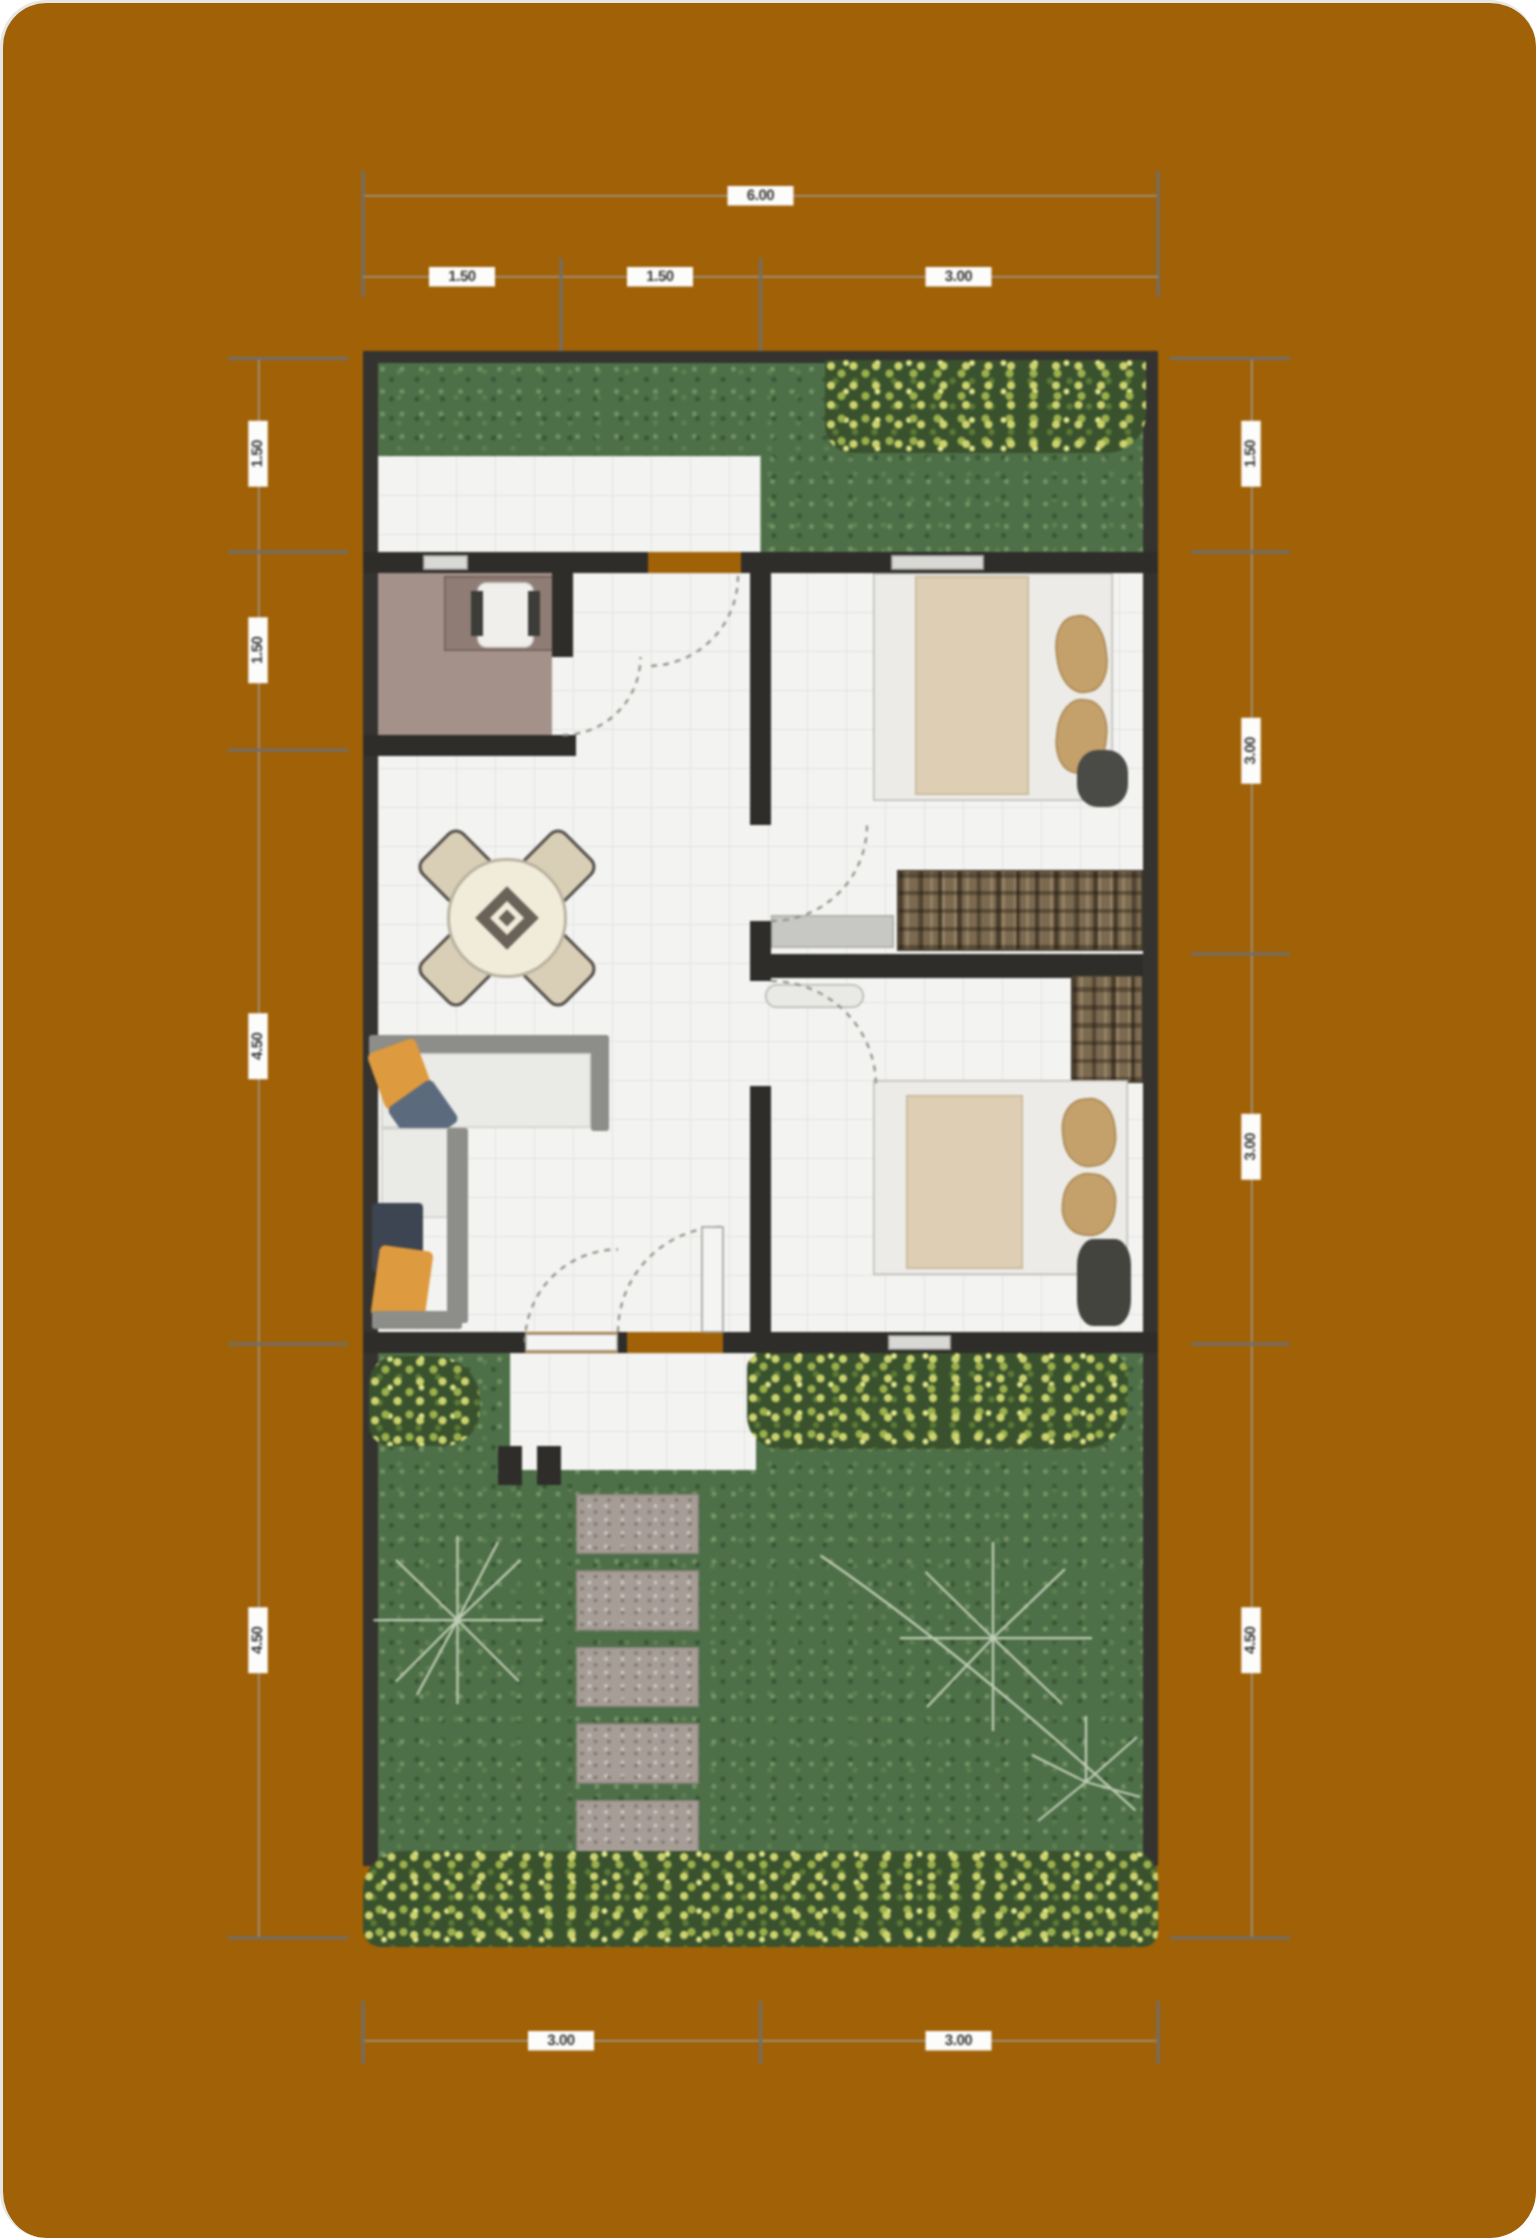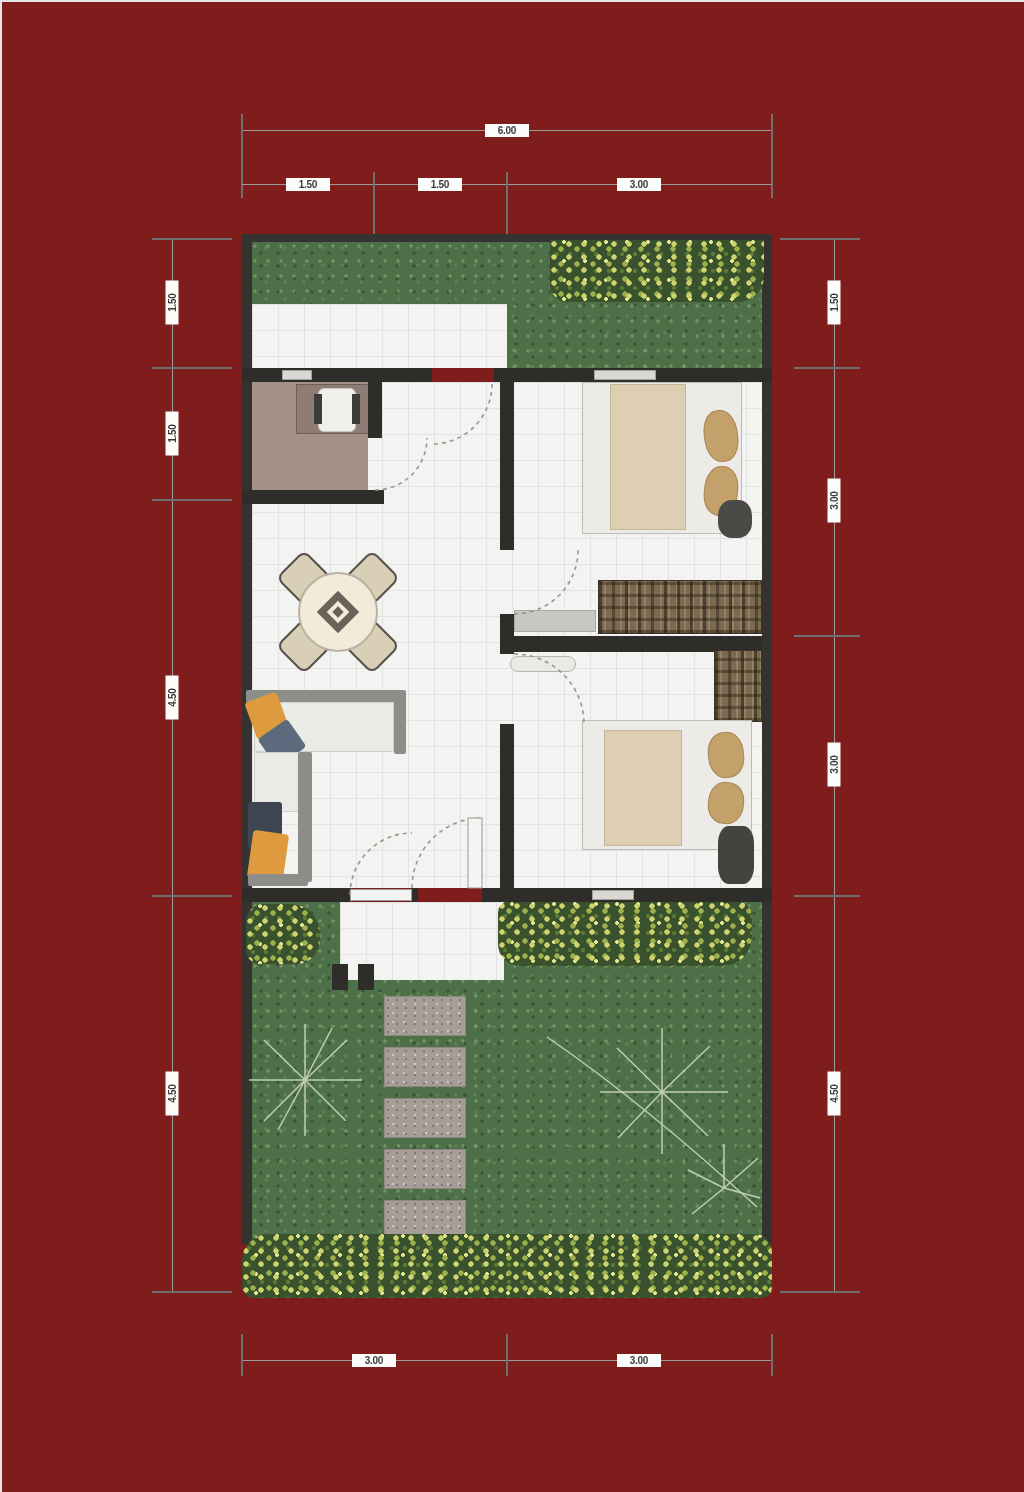--- a/index.html
+++ b/index.html
@@ -1,18 +1,18 @@
 <!DOCTYPE html>
 <html><head>
 <meta charset="utf-8">
 <style>
   html,body{margin:0;padding:0;background:#ffffff;}
-  #page{position:relative;width:1024px;height:1492px;background:#7f1d1d;overflow:hidden;
+  #page{position:relative;width:1024px;height:1492px;background:#a16207;overflow:hidden;
         border-top:2px solid #e6e6e4;border-left:2px solid #e6e6e4;box-sizing:border-box;
-        font-family:"Liberation Sans",sans-serif;}
+        font-family:"Liberation Sans",sans-serif;border-radius:31px;}
   #scene{position:absolute;inset:0;filter:blur(.55px);}
   .abs{position:absolute;}
   .wall{background:#2e2d2a;}
   .fence{background:#34332f;}
   .tile{background:#f3f3f1;
         background-image:linear-gradient(#e2e2e0 1px,transparent 1px),
                          linear-gradient(90deg,#e2e2e0 1px,transparent 1px);
         background-size:26px 26px;}
   .grass{background-color:#4e7048;
         background-image:

